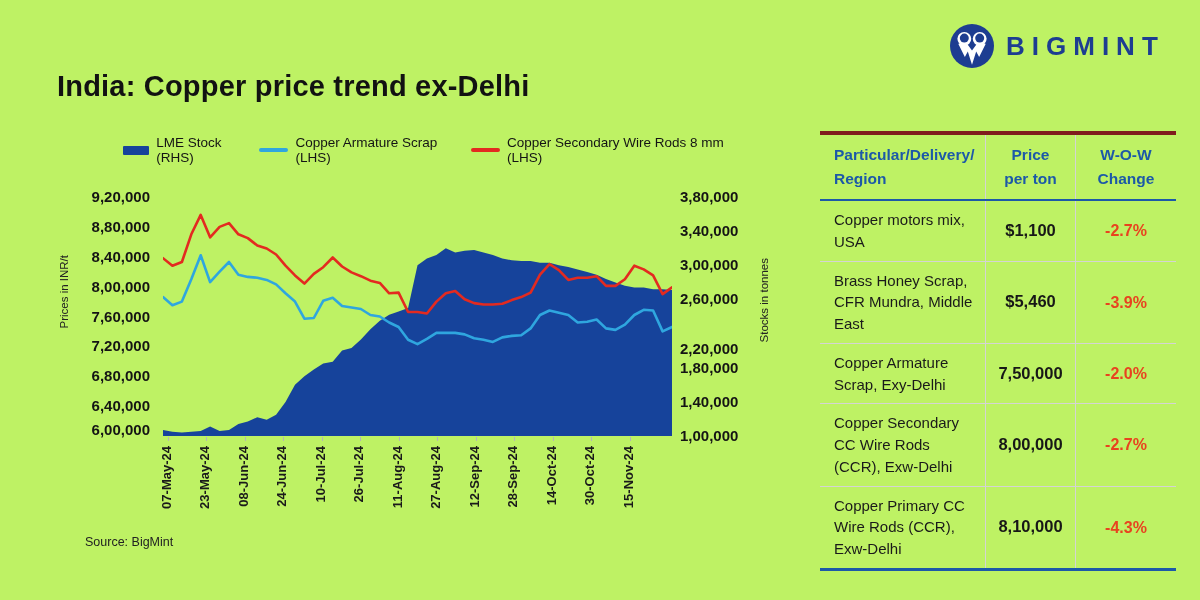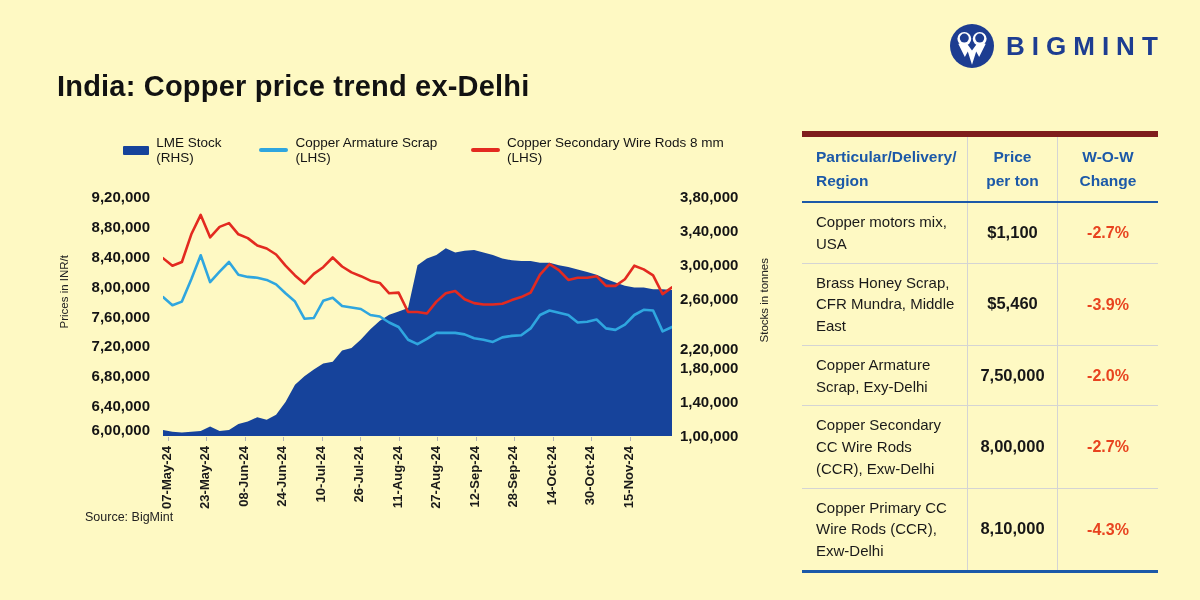--- a/index.html
+++ b/index.html
@@ -1,18 +1,18 @@
 <!DOCTYPE html>
 <html><head>
 <meta charset="utf-8">
 <style>
   * { margin:0; padding:0; box-sizing:border-box; }
   html,body { background:#ffffff; }
   .page {
-    position:relative; width:1200px; height:600px; background:#fef9c3;
+    position:relative; width:1200px; height:600px; background:#bef264;
     font-family:"Liberation Sans","DejaVu Sans",sans-serif; color:#111; overflow:hidden;
   }
   
   .title { position:absolute; left:57px; top:70px; font-size:29px; font-weight:700; color:#121212; letter-spacing:.2px; }
   .logo { position:absolute; left:950px; top:24px; display:flex; align-items:center; gap:12px; }
   .logo-text { font-size:26px; font-weight:700; letter-spacing:7px; color:#1d3d91; }
   
   .legend { position:absolute; left:95px; top:135px; width:660px; display:flex; align-items:center; justify-content:space-between;padding-left:28px; }
   .legend-item { display:flex; align-items:center; gap:7px; font-size:13.5px; color:#141414; }
   .sw-bar { width:27px; height:9px; border-radius:1px; }
@@ -26,24 +26,24 @@
   #yright .tick { left:0; }
   .axis-title { position:absolute; font-size:11.5px; color:#222;
     writing-mode:vertical-rl; transform:rotate(180deg); white-space:nowrap; }
   #ltitle { left:58px; top:255px; }
   #rtitle { left:758px; top:258px; }
   #plot { position:absolute; left:163px; top:197px; width:509px; height:239px; border-bottom:1px solid #c9c9c9; }
   #plot svg { display:block; }
   .xtick { position:absolute; top:437px; width:1px; height:4px; background:#b5b5b5; }
   .xlab { position:absolute; top:446px; font-size:13px; font-weight:700; color:#1a1a1a;
     writing-mode:vertical-rl; transform:rotate(180deg); white-space:nowrap; }
-  .source { position:absolute; left:85px; top:510px; font-size:12.5px; color:#222; }
+  .source { position:absolute; left:85px; top:535px; font-size:12.5px; color:#222; }
   
-  .ptable { position:absolute; left:802px; top:131px; width:356px;
-    border-top:6px solid #7f1d1d; border-bottom:3px solid #1c59a8; }
+  .ptable { position:absolute; left:820px; top:131px; width:356px;
+    border-top:4px solid #7f1d1d; border-bottom:3px solid #1c59a8; }
   .trow { display:grid; grid-template-columns:166px 90px 100px; align-items:center; }
   .trow.head { border-bottom:2.5px solid #1c59a8; min-height:59px; }
   .trow.body { border-top:1px solid #d4d4d4; min-height:57px; }
   .trow.body:first-of-type { border-top:none; }
   .cell { padding:8px 10px; font-size:15px; line-height:1.45; height:100%;
     display:flex; align-items:center; }
   .c1 { padding-left:14px; border-right:1px solid #d4d4d4; }
   .c2 { justify-content:center; text-align:center; border-right:1px solid #d4d4d4; }
   .c3 { justify-content:center; text-align:center; }
   .head .cell { color:#1c59a8; font-weight:700; font-size:15.5px; white-space:pre-line; line-height:1.55; }

